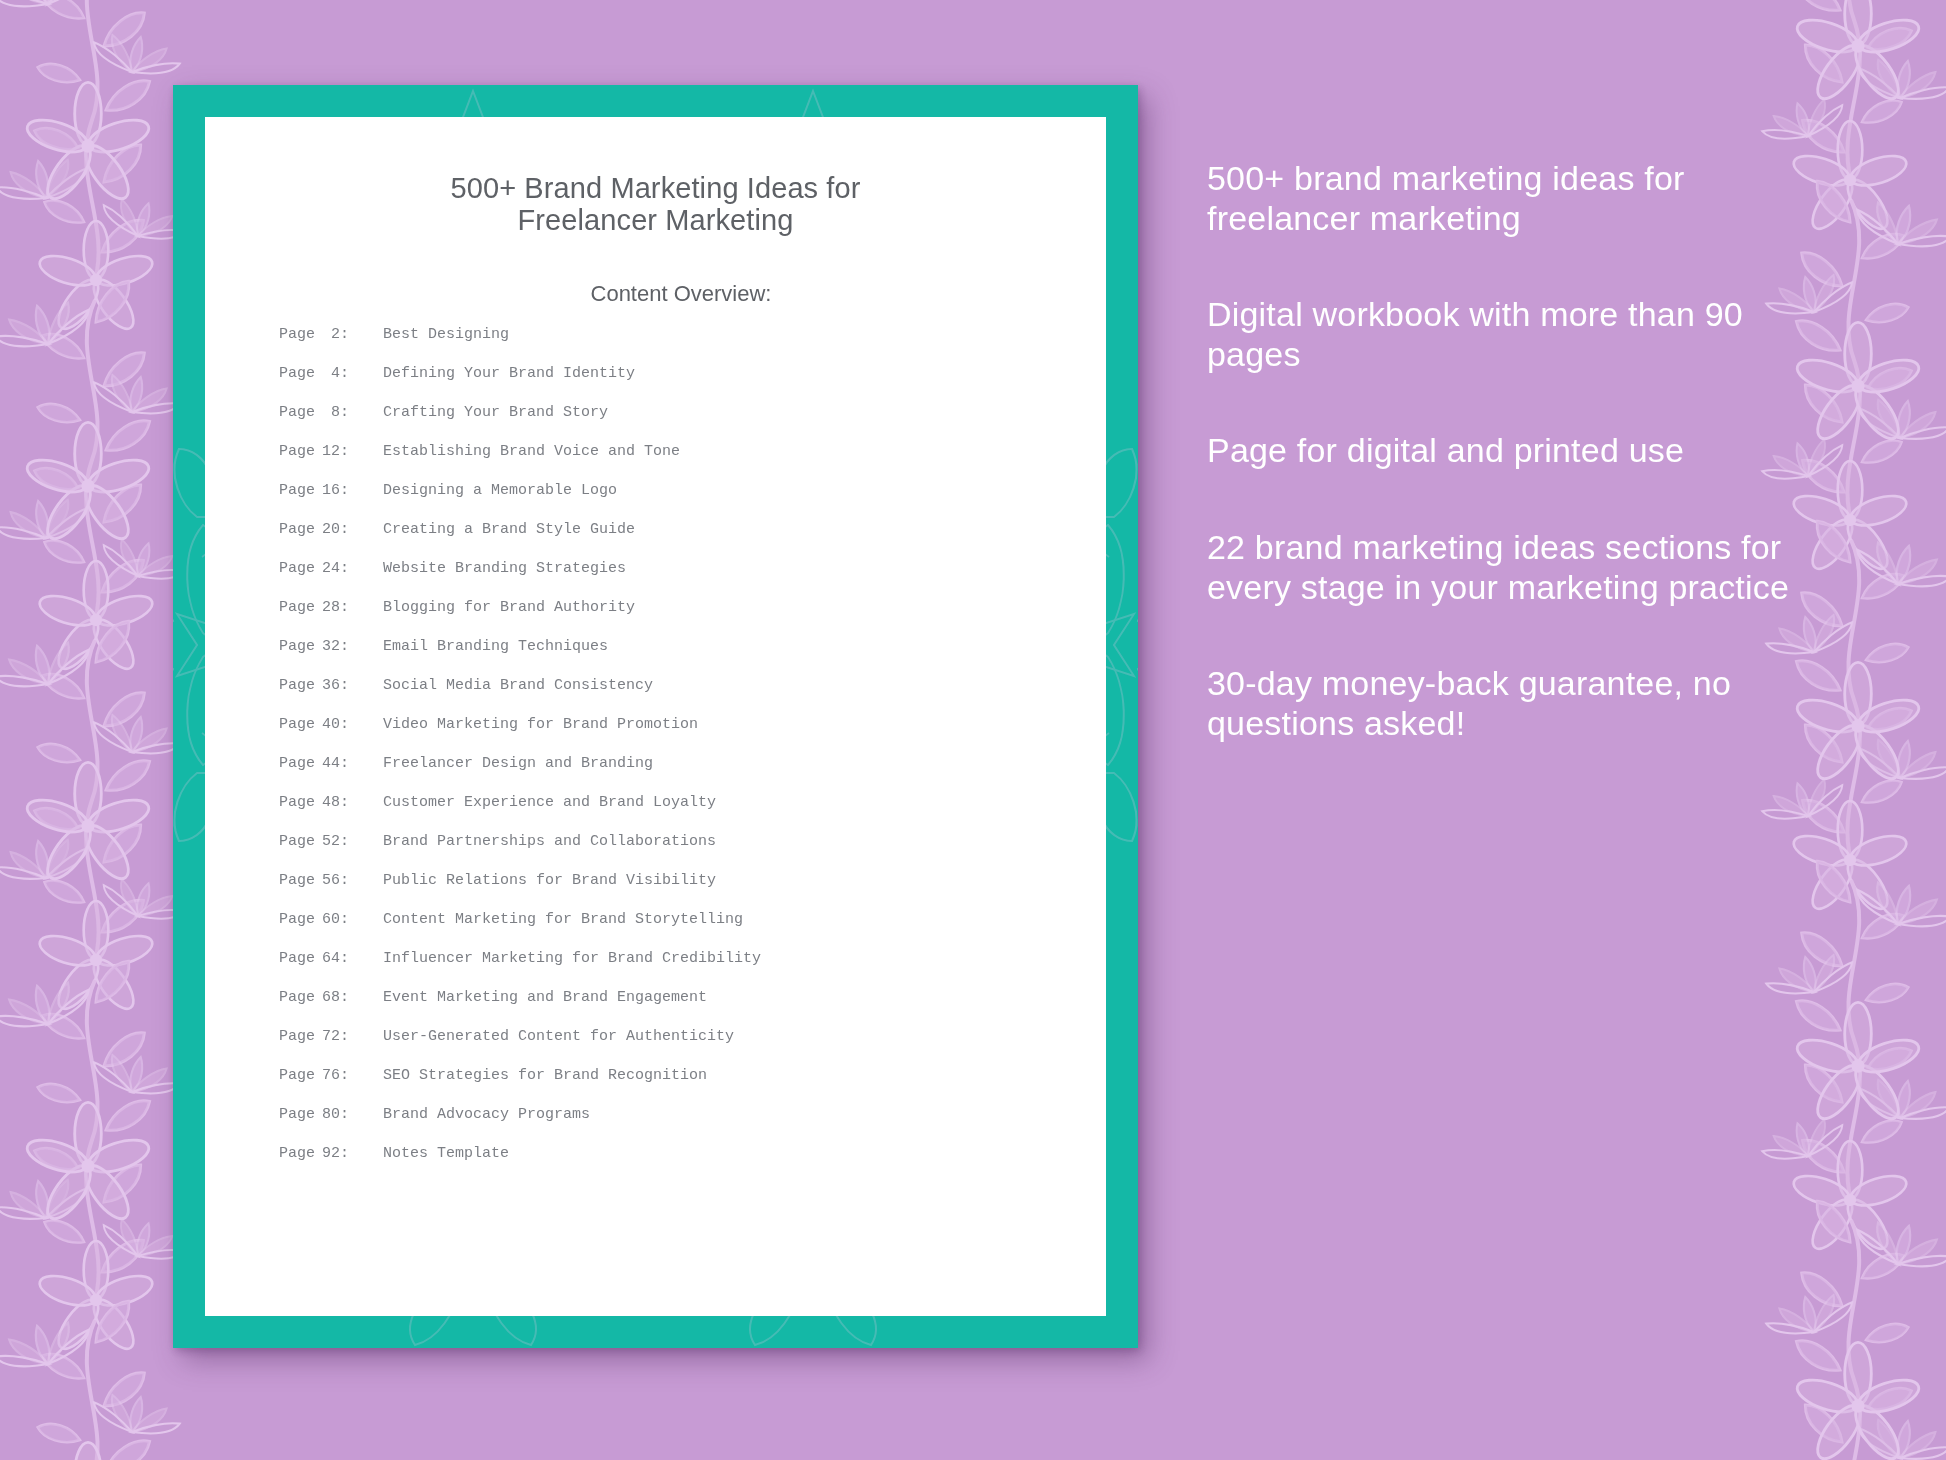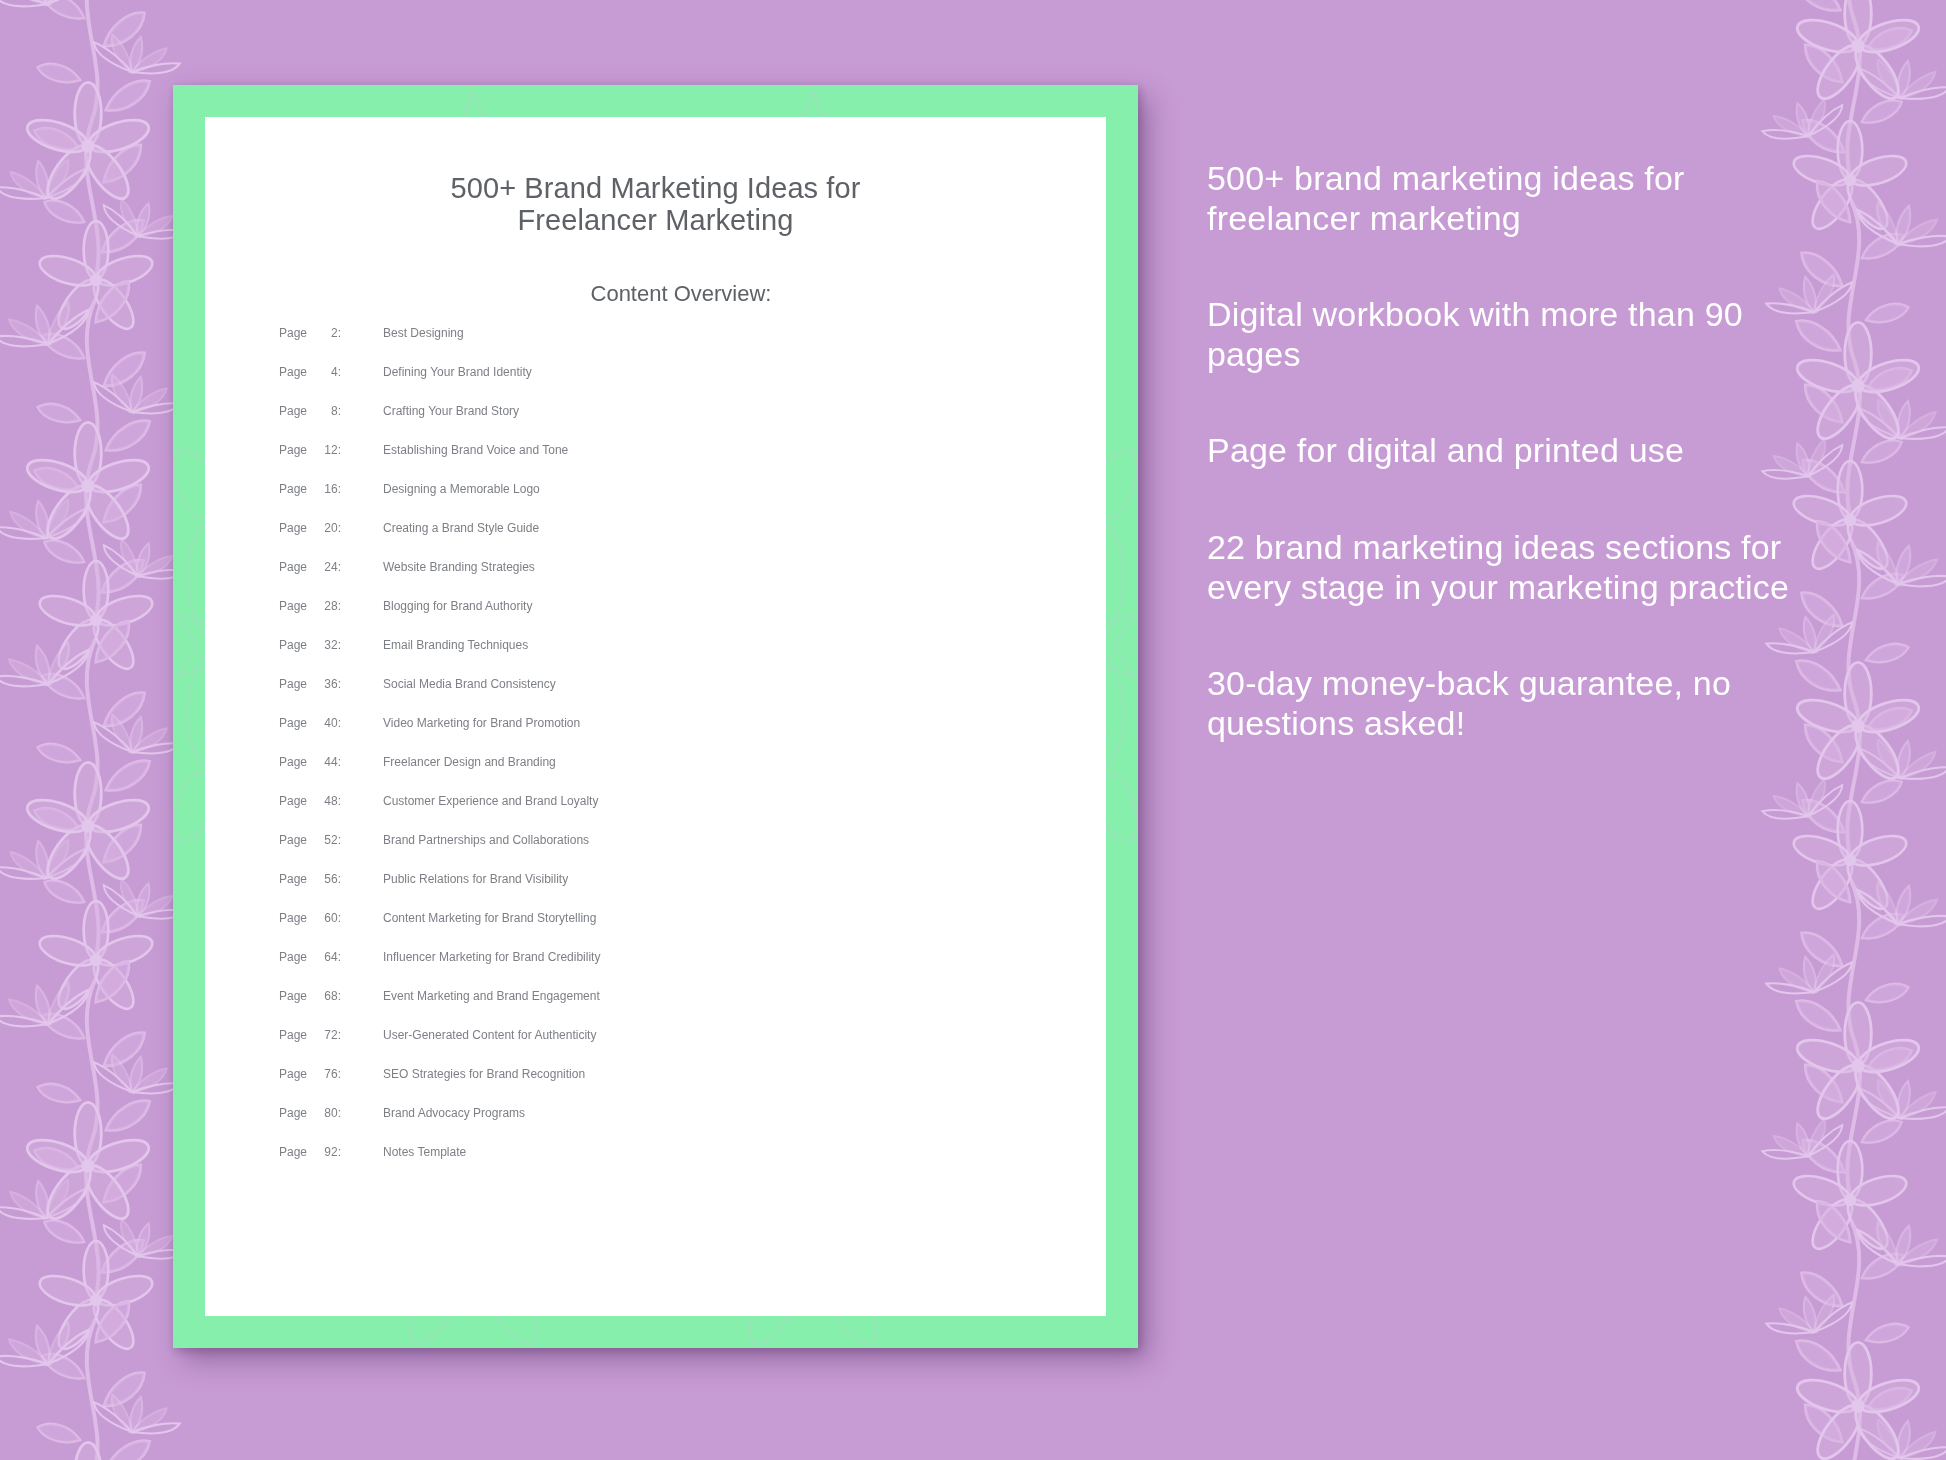--- a/index.html
+++ b/index.html
@@ -27,21 +27,21 @@
   .border-strip.right { right:0; }
   .border-strip.right .vine-svg { transform:scaleX(-1); transform-origin:center; }
 
   .vine-svg { position:absolute; top:0; left:0; width:190px; height:1460px; }
 
   
   .doc-frame {
     position:absolute;
     left:173px; top:85px;
     width:965px; height:1263px;
-    background:#86efac;
+    background:#14b8a6;
     box-shadow: 10px 12px 26px rgba(80,40,95,0.42),
                 2px 3px 8px rgba(80,40,95,0.30);
     overflow:hidden;
   }
 
   
   .frame-watermark {
     position:absolute; left:0; top:0;
     width:965px; height:1263px;
     opacity:0.5;
@@ -80,24 +80,25 @@
   .toc {
     margin-top:19px;
     margin-left:74px;
     list-style:none;
   }
 
   .toc-item {
     display:flex;
     align-items:baseline;
     height:39px;
-    font-size:12px;
+    font-size:15px;
     color:#7c7f85;
     font-weight:400;
     white-space:nowrap;
+    font-family:Liberation Mono, monospace;
   }
 
   .toc-page {
     display:inline-block;
     width:96px;
     text-align:left;
   }
   .toc-page .pg-word { }
   .toc-page .pg-num {
     display:inline-block;

